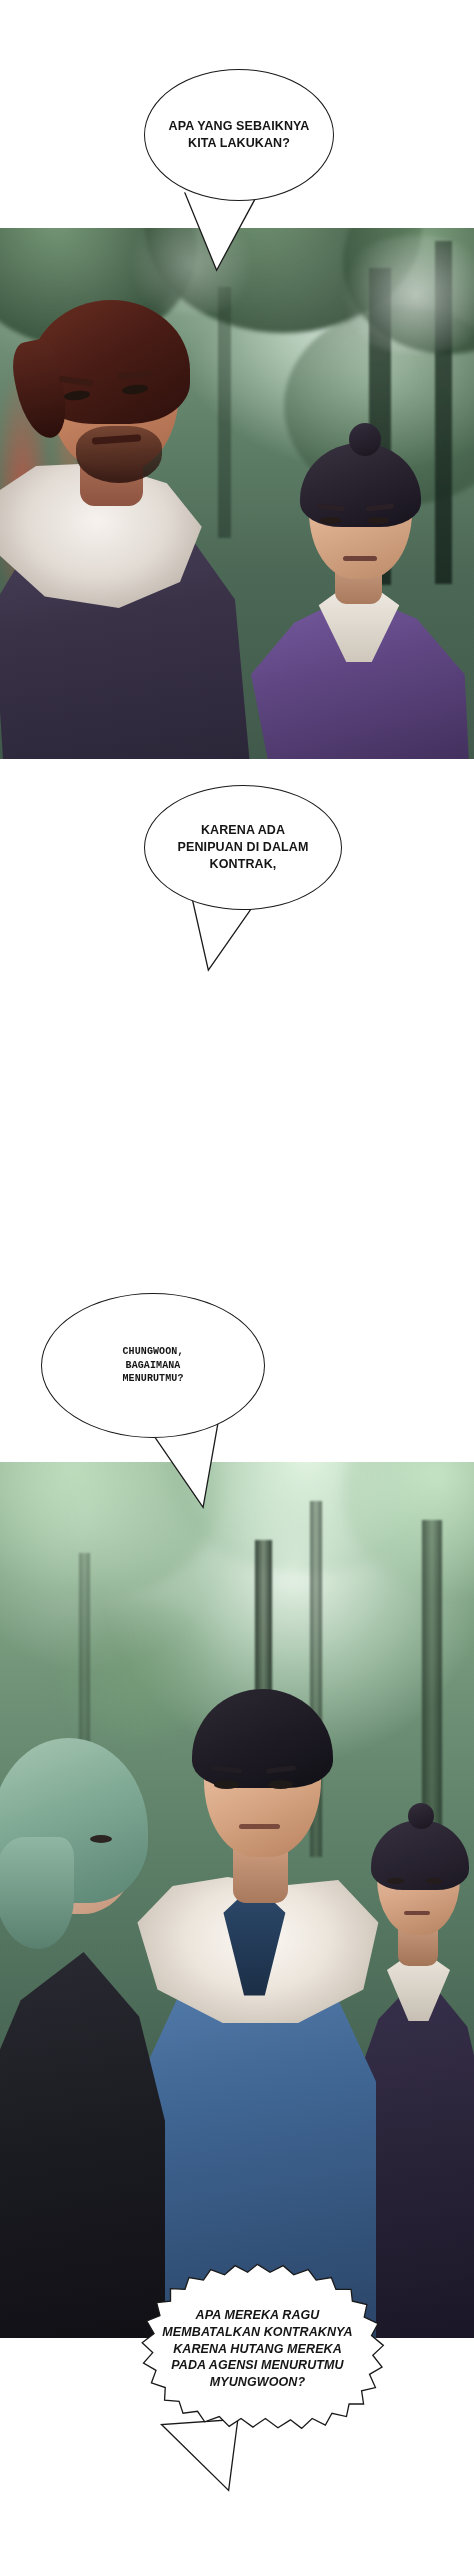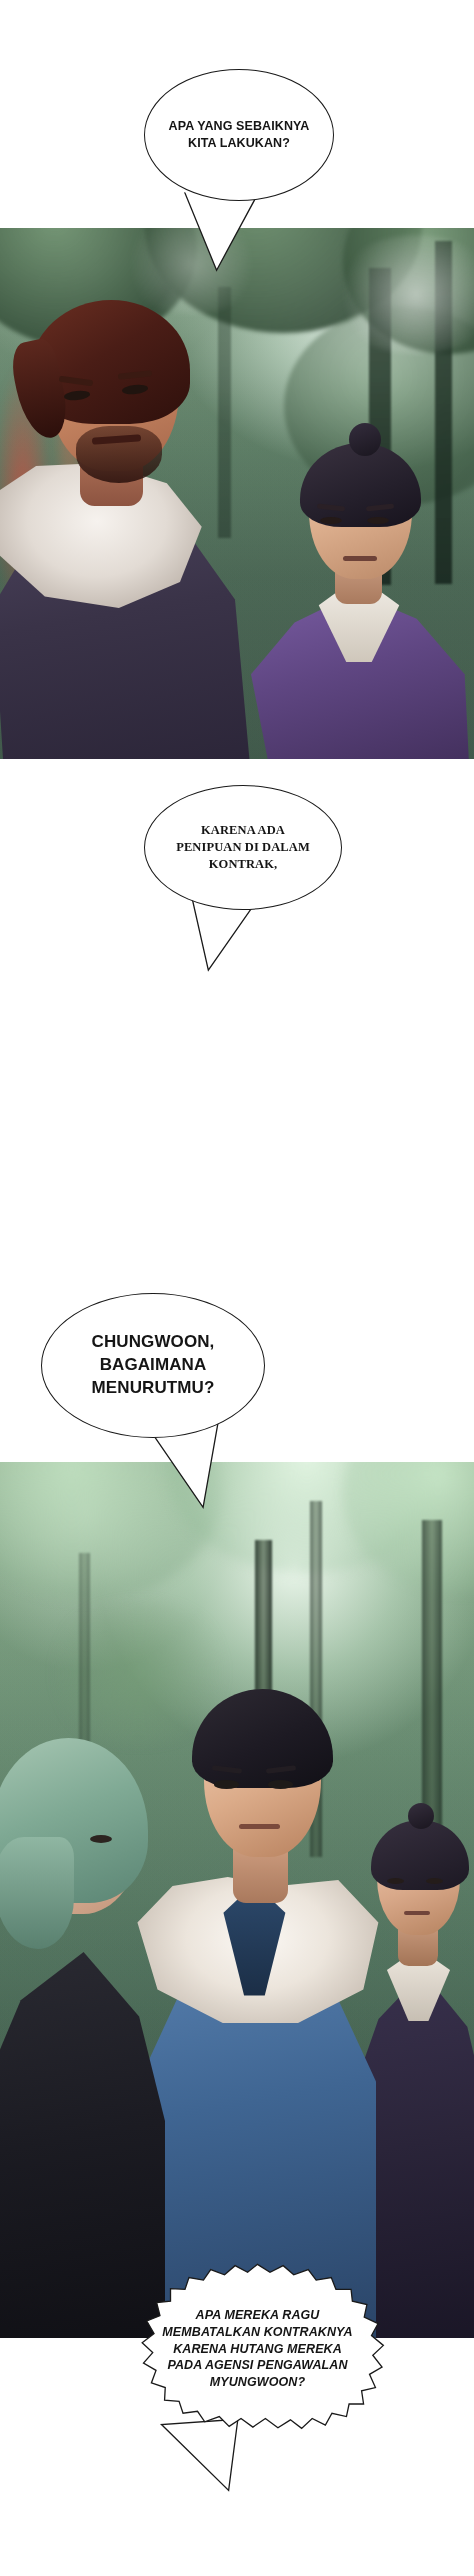--- a/index.html
+++ b/index.html
@@ -549,42 +549,42 @@
   #tail-1 { left: 177px; top: 187px; width: 99px; height: 86px; }
 
   
   #bubble-2 {
     left: 144px;
     top: 785px;
     width: 198px;
     height: 125px;
     font-size: 12.5px;
     font-weight: 700;
-    font-family: Liberation Serif, serif;
   }
   #tail-2 { left: 186px; top: 887px; width: 92px; height: 86px; }
 
   
   #bubble-3 {
     left: 33px;
     top: 920px;
     width: 284px;
     height: 211px;
     font-size: 12.5px;
     font-weight: 700;
   }
 
   
   #bubble-4 {
     left: 41px;
     top: 1293px;
     width: 224px;
     height: 145px;
-    font-size: 17px;
+    font-size: 10px;
     font-weight: 700;
+    font-family: Liberation Mono, monospace;
   }
   #tail-4 { left: 140px; top: 1418px; width: 92px; height: 92px; }
 
   
   #bubble-5 {
     left: 129px;
     top: 2263px;
     width: 257px;
     height: 172px;
     font-size: 12.5px;
@@ -746,21 +746,21 @@
 MENURUTMU?</span>
   </div>
 
   <div class="bubble" id="bubble-5">
     <svg class="spiky" viewBox="0 0 390 260" preserveAspectRatio="none">
       <polygon fill="#ffffff" stroke="#1a1a1a" stroke-width="2" points="195,2 214,14 234,4 250,18 272,10 284,26 307,22 314,40 337,40 339,58 361,63 357,82 378,92 368,110 386,125 370,140 384,158 365,169 374,189 353,194 356,214 334,214 330,233 308,228 298,246 278,236 262,251 245,238 226,250 207,236 188,249 170,236 152,248 137,233 115,241 104,225 82,228 76,210 54,208 55,189 34,182 41,163 22,152 36,136 20,121 38,107 27,88 47,80 42,60 63,58 63,39 85,40 91,22 113,26 124,10 145,18 161,4 180,14"></polygon>
     </svg>
     <span class="txt">APA MEREKA RAGU
 MEMBATALKAN KONTRAKNYA
 KARENA HUTANG MEREKA
-PADA AGENSI PENGAWALAN
+PADA AGENSI MENURUTMU
 MYUNGWOON?</span>
   </div>
 
   <div class="gap" style="top:759px; height:703px;"></div>
   <div class="gap" style="top:2339px; height:237px;"></div>
 
   <div style="position:absolute; left:0; top:0; width:0; height:0;"></div>
 </div>
 
 

